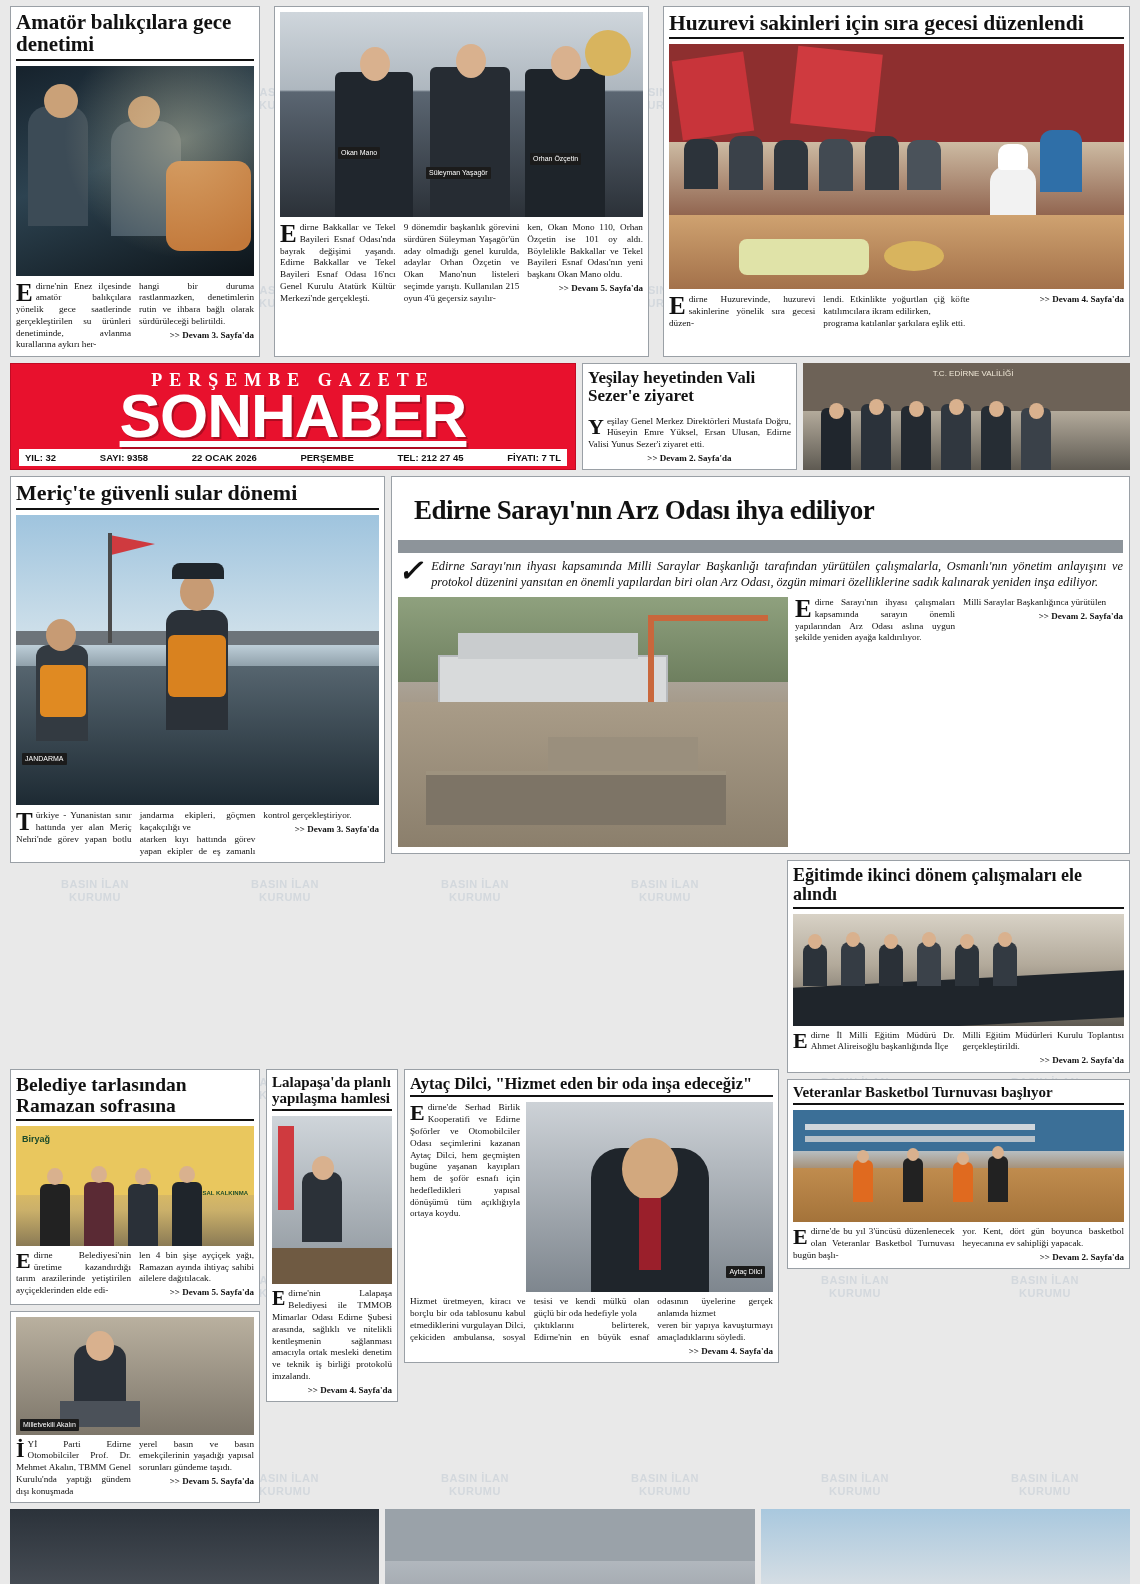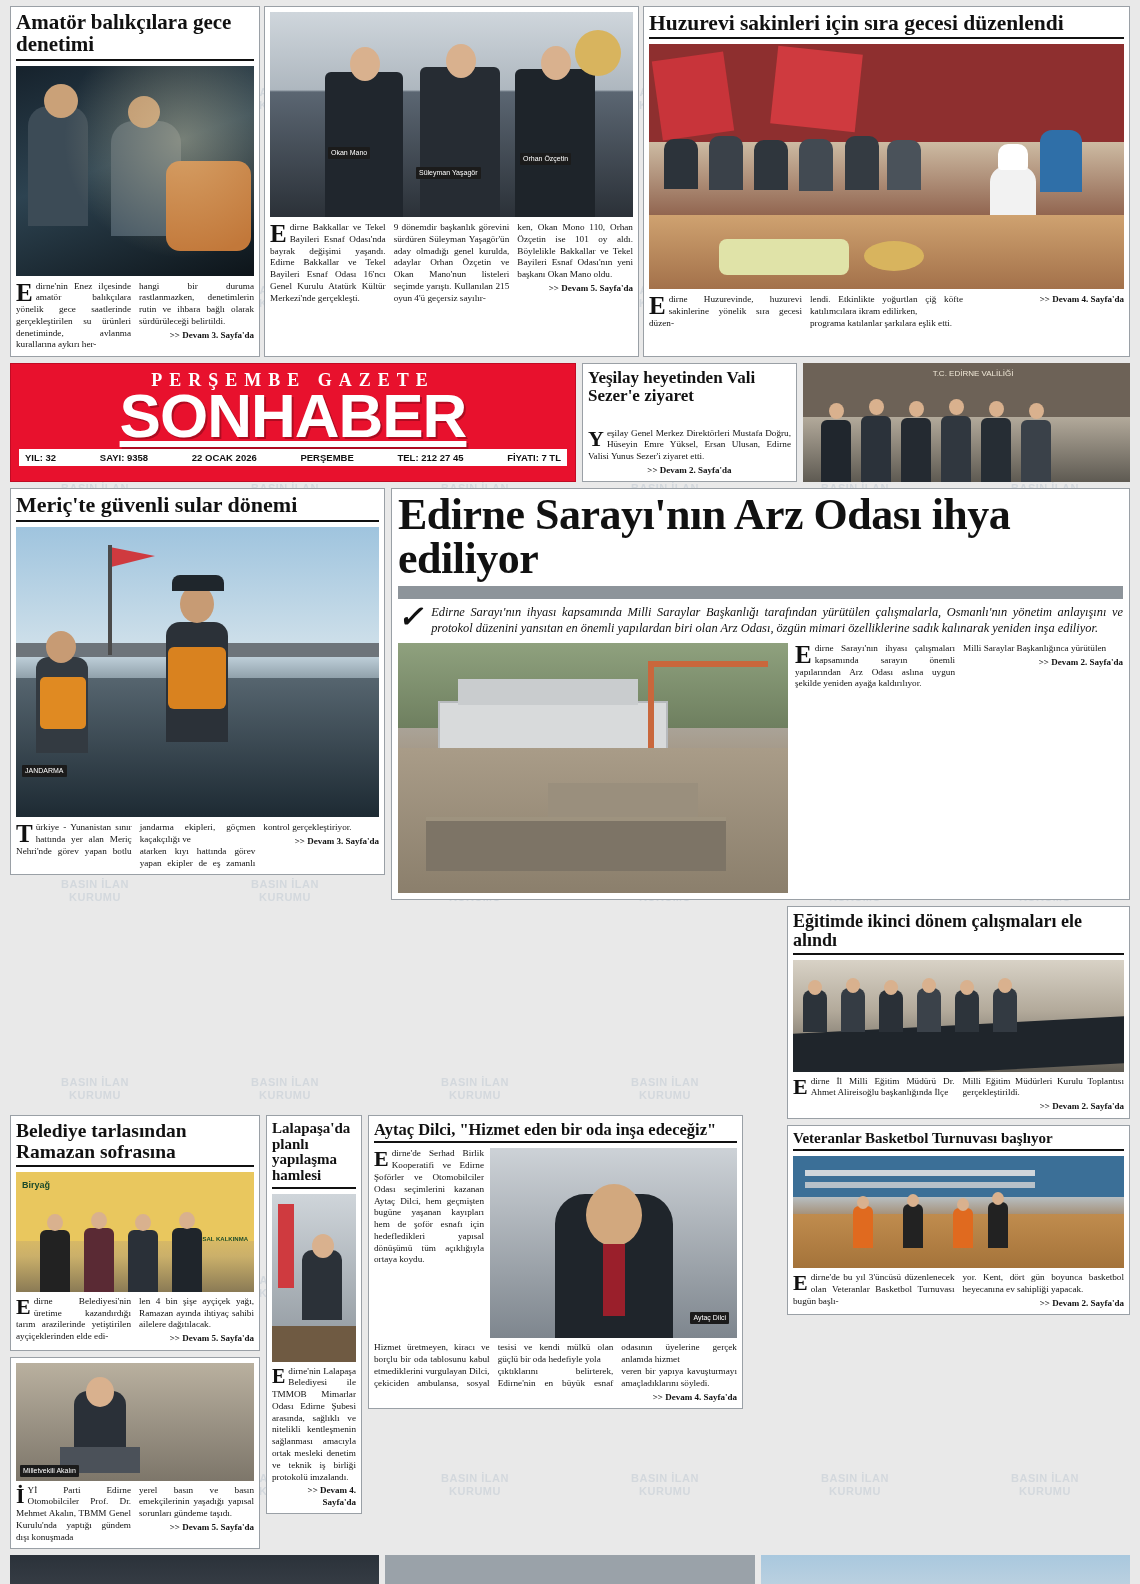--- a/index.html
+++ b/index.html
@@ -64,21 +64,21 @@
     hyphens:auto;
   }
   .body .dc{
     float:left; font-size:25px; line-height:.82; font-weight:700;
     padding:2px 3px 0 0;
   }
   .more{
     font-weight:700; font-size:9px; text-align:right; display:block; margin-top:2px;
   }
   
-  .toprow{ display:flex; gap:4px; align-items:stretch; }
+  .toprow{ display:flex; gap:14px; align-items:stretch; }
   .t1{ width:250px; }
   .t2{ width:375px; }
   .t3{ flex:1; }
   .t1 .hl{ font-size:21px; }
   .t2 .hl{ font-size:21.5px; }
   .t3 .hl{ font-size:21.5px; }
 
   
   .masthead-row{ display:flex; gap:6px; margin-top:6px; align-items:stretch; }
   .mast{
@@ -110,41 +110,41 @@
 
   
   .row2{ display:flex; gap:6px; margin-top:6px; align-items:flex-start; }
   .left2{ width:375px; }
   .right2{ flex:1; display:flex; flex-direction:column; gap:6px; }
   .left2 .hl{ font-size:22px; }
   .banner{
     background:#fff; border:1px solid #9aa0a6; padding:4px 6px 6px 6px;
   }
   .banner h1{
-    margin:0; font-family:"Liberation Sans", serif;
-    font-weight:700; font-size:44px; line-height:1; color:#111;
+    margin:16px; font-family:"Liberation Sans", serif;
+    font-weight:700; font-size:27px; line-height:1; color:#111;
     letter-spacing:-.5px;
     font-family:"Liberation Serif", serif;
   }
   .greybar{ height:13px; background:#8d949a; margin:5px 0 6px 0; }
   .lede{
     display:flex; gap:8px; align-items:flex-start;
     font-size:12.4px; line-height:1.28; font-style:italic; color:#111;
     text-align:justify;
   }
   .check{ font-size:30px; line-height:.8; font-weight:700; }
 
   .mainsplit{ display:flex; gap:7px; margin-top:6px; }
   .mainphoto{ width:390px; height:250px; }
   .maintext{ flex:1; }
 
   
   .row3{ display:flex; gap:6px; margin-top:6px; align-items:flex-start; }
   .c1{ width:250px; }
-  .c2{ width:96px; }
+  .c2{ width:132px; }
   .c3{ width:375px; }
   .c4{ flex:1; }
   .c1 .hl{ font-size:19.5px; }
   .c2 .hl{ font-size:15px; }
   .c3 .hl{ font-size:16.5px; }
   .sep{ height:6px; }
 
   
   .teasers{ display:flex; gap:6px; margin-top:6px; }
   .teaser{ position:relative; flex:1; height:185px; overflow:hidden; }
@@ -300,21 +300,21 @@
         <span>YIL: 32</span>
         <span>SAYI: 9358</span>
         <span>22 OCAK  2026</span>
         <span>PERŞEMBE</span>
         <span>TEL: 212 27 45</span>
         <span>FİYATI: 7 TL</span>
       </div>
     </div>
 
     <div class="box yesil">
-      <div class="hl" style="border-bottom:none;margin-bottom:20px">Yeşilay heyetinden Vali Sezer'e ziyaret</div>
+      <div class="hl" style="border-bottom:none;margin-bottom:8px">Yeşilay heyetinden Vali Sezer'e ziyaret</div>
       <div class="body">
         <p style="margin:0"><span class="dc" style="font-size:22px">Y</span><span>eşilay Genel Merkez Direktörleri Mustafa Doğru, Hüseyin Emre Yüksel, Ersan Ulusan, Edirne Valisi Yunus Sezer'i ziyaret etti.</span></p>
         <span class="more" style="text-align:center">&gt;&gt; Devam 2. Sayfa'da</span>
       </div>
     </div>
 
     <div class="photo ph-meeting yesilphoto">
       <div style="position:absolute;left:0;top:0;width:100%;height:45%;background:#6d6257"></div>
       <div style="position:absolute;left:52%;top:6px;transform:translateX(-50%);color:#efe7d6;font-family:'Liberation Sans',sans-serif;font-size:8px;text-align:center;line-height:1.2">T.C. EDİRNE VALİLİĞİ</div>
       <div class="fig" style="left:18px;width:30px;height:62px;background:#20262d"></div>

